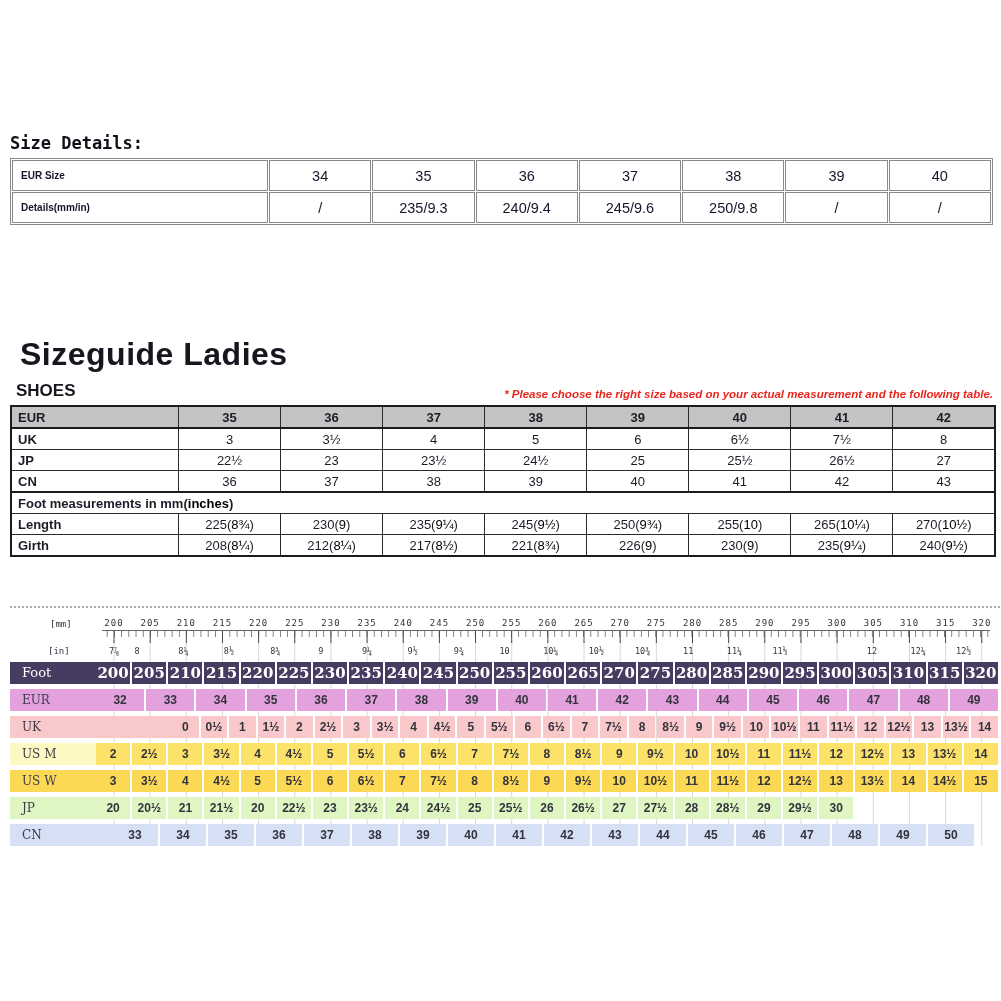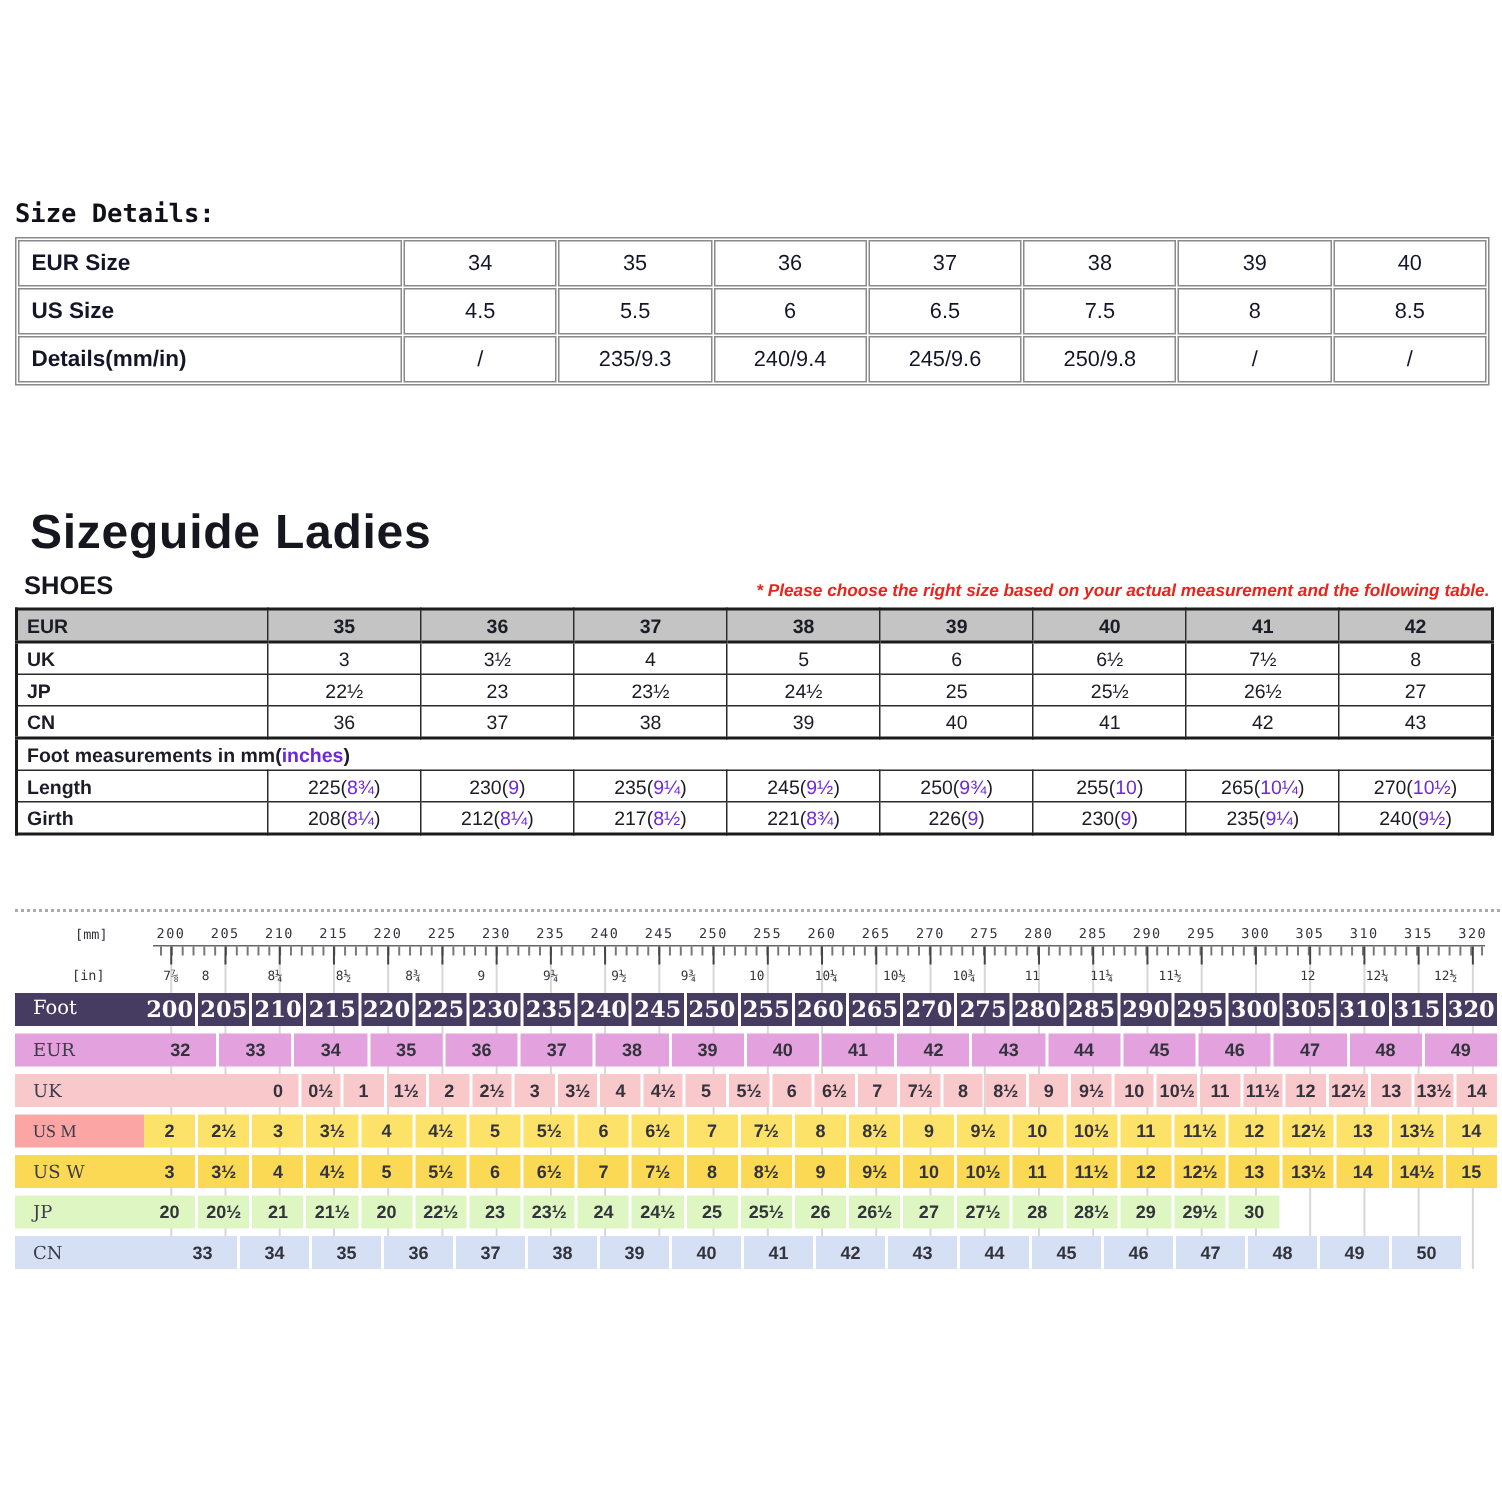--- a/index.html
+++ b/index.html
@@ -6,35 +6,35 @@
   #page{position:relative;width:1001px;height:1001px;background:#ffffff;overflow:hidden;
         font-family:"Liberation Sans",sans-serif;color:#1a1a28;}
 
   
   #size-details-title{position:absolute;left:10px;top:133px;
         font-family:"DejaVu Sans Mono",monospace;font-weight:bold;font-size:17px;color:#101018;}
   #size-details-table{position:absolute;left:10px;top:158px;width:983px;
         border-collapse:separate;border-spacing:1px;border:1px solid #8a8a8a;table-layout:fixed;}
   #size-details-table th,#size-details-table td{border:1px solid #8a8a8a;height:29px;
         font-size:14.5px;color:#15152a;text-align:center;padding:0;}
-  #size-details-table th{text-align:left;padding-left:8px;font-size:15px;font-weight:bold;width:246px;}
+  #size-details-table th{text-align:left;padding-left:8px;font-size:10px;font-weight:bold;width:246px;}
 
   
   #sizeguide-title{position:absolute;left:20px;top:336px;font-size:32px;font-weight:bold;color:#16161e;letter-spacing:0.5px;}
   #shoes-label{position:absolute;left:16px;top:381px;font-size:17px;font-weight:bold;color:#16161e;}
   #size-note{position:absolute;right:8px;top:388px;font-size:11.5px;font-weight:bold;font-style:italic;color:#e8251d;}
   #sizeguide-table{position:absolute;left:10px;top:405px;width:986px;border-collapse:collapse;
         border:2px solid #1c1c1c;table-layout:fixed;}
   #sizeguide-table th,#sizeguide-table td{border:1px solid #2a2a2a;height:20px;font-size:13px;
         color:#1c1c28;text-align:center;padding:0;}
   #sizeguide-table th{text-align:left;padding-left:6px;font-weight:bold;width:160px;}
   #sizeguide-table tr.hdr td{background:#c4c4c4;font-weight:bold;border-bottom:2px solid #1c1c1c;}
   #sizeguide-table tr.hdr th{background:#c4c4c4;border-bottom:2px solid #1c1c1c;}
   #sizeguide-table tr.span td{text-align:left;padding-left:6px;font-weight:bold;border-top:2px solid #1c1c1c;}
-  .red{color:#6d28d9;}
+  .red{color:#000000;}
 
   
   #chart{position:absolute;left:10px;top:600px;width:990px;height:260px;}
   #chart-topline{position:absolute;left:0;top:6px;width:990px;border-top:2px dotted #ababab;}
   #gridlines{position:absolute;left:86px;top:40px;width:904px;height:206px;
         background-image:linear-gradient(90deg,#d7d7d7 0 1px,transparent 1px);
         background-size:36.16px 100%;background-repeat:repeat-x;background-position:17.5px 0;}
   #ruler{position:absolute;left:86px;top:18px;width:904px;height:44px;}
   .mm-label{position:absolute;top:0;transform:translateX(-50%);
         font-family:"DejaVu Sans Mono",monospace;font-size:9px;letter-spacing:1px;color:#33333d;white-space:nowrap;}
@@ -71,30 +71,20 @@
     <tbody>
         <tr>
           <th>EUR Size</th>
           <td>34</td>
           <td>35</td>
           <td>36</td>
           <td>37</td>
           <td>38</td>
           <td>39</td>
           <td>40</td>
-        </tr>
-        <tr>
-          <th>US Size</th>
-          <td>4.5</td>
-          <td>5.5</td>
-          <td>6</td>
-          <td>6.5</td>
-          <td>7.5</td>
-          <td>8</td>
-          <td>8.5</td>
         </tr>
         <tr>
           <th>Details(mm/in)</th>
           <td>/</td>
           <td>235/9.3</td>
           <td>240/9.4</td>
           <td>245/9.6</td>
           <td>250/9.8</td>
           <td>/</td>
           <td>/</td>
@@ -312,21 +302,21 @@
           <div class="cell" style="width: 26.55px; background: rgb(248, 200, 203);">10½</div>
           <div class="cell" style="width: 26.55px; background: rgb(248, 200, 203);">11</div>
           <div class="cell" style="width: 26.55px; background: rgb(248, 200, 203);">11½</div>
           <div class="cell" style="width: 26.55px; background: rgb(248, 200, 203);">12</div>
           <div class="cell" style="width: 26.55px; background: rgb(248, 200, 203);">12½</div>
           <div class="cell" style="width: 26.55px; background: rgb(248, 200, 203);">13</div>
           <div class="cell" style="width: 26.55px; background: rgb(248, 200, 203);">13½</div>
           <div class="cell" style="width: 26.55px; background: rgb(248, 200, 203);">14</div>
         </div>
         <div class="crow usm">
-          <div class="rlabel" style="background: #fca5a5; font-family: Liberation Serif, serif;">US M</div>
+          <div class="rlabel" style="background: #fef9c3;">US M</div>
           <div class="cell" style="width: 34.16px; background: rgb(252, 226, 104);">2</div>
           <div class="cell" style="width: 34.16px; background: rgb(252, 226, 104);">2½</div>
           <div class="cell" style="width: 34.16px; background: rgb(252, 226, 104);">3</div>
           <div class="cell" style="width: 34.16px; background: rgb(252, 226, 104);">3½</div>
           <div class="cell" style="width: 34.16px; background: rgb(252, 226, 104);">4</div>
           <div class="cell" style="width: 34.16px; background: rgb(252, 226, 104);">4½</div>
           <div class="cell" style="width: 34.16px; background: rgb(252, 226, 104);">5</div>
           <div class="cell" style="width: 34.16px; background: rgb(252, 226, 104);">5½</div>
           <div class="cell" style="width: 34.16px; background: rgb(252, 226, 104);">6</div>
           <div class="cell" style="width: 34.16px; background: rgb(252, 226, 104);">6½</div>

